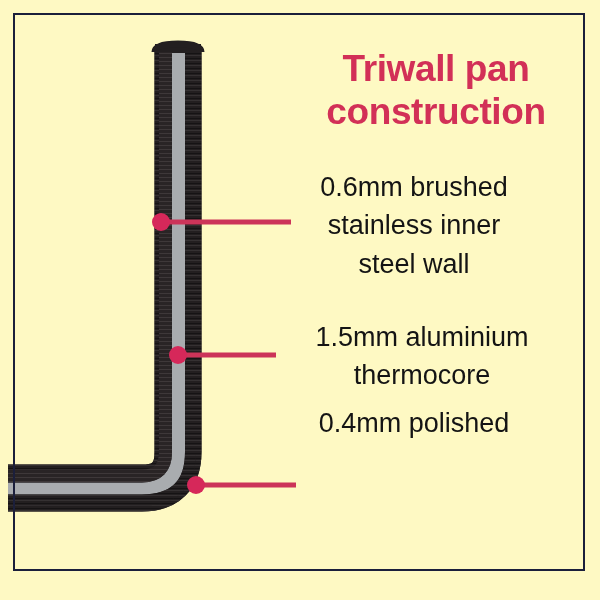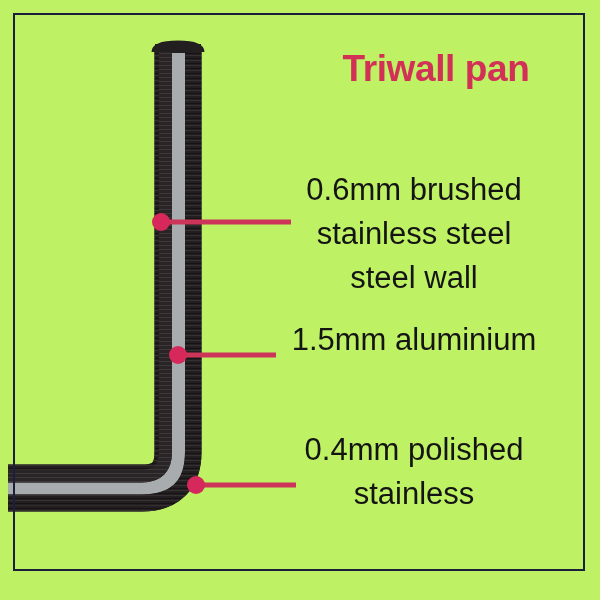--- a/index.html
+++ b/index.html
@@ -5,21 +5,21 @@
   html,body{margin:0;padding:0;}
   body{
     width:600px;height:600px;
     background:#ffffff;
     font-family:"Liberation Sans", sans-serif;
     overflow:hidden;
   }
   #canvas{
     position:relative;
     width:600px;height:600px;
-    background:#bef264;
+    background:#fef9c3;
   }
   
   .frame{
     position:absolute;
     left:13px;top:13px;
     width:572px;height:558px;
     border:2px solid #1b1f3b;
     box-sizing:border-box;
     pointer-events:none;
   }
@@ -40,28 +40,28 @@
     line-height:1.15;
     letter-spacing:-0.4px;
     color:#d23057;
   }
   .title .line{display:block;}
   
   .label{
     position:absolute;
     text-align:center;
     color:#141414;
-    font-size:31px;
+    font-size:27px;
     line-height:1.42;
     font-weight:400;
   }
   .label .line{display:block;white-space:nowrap;}
   #label-0{left:288px;top:168px;width:252px;}
-  #label-1{left:284px;top:318px;width:260px;}
-  #label-2{left:288px;top:428px;width:252px;}
+  #label-1{left:292px;top:318px;width:260px;}
+  #label-2{left:288px;top:404px;width:252px;}
 </style>
 </head>
 <body>
 
 <div id="canvas">
 
   <svg class="diagram" viewBox="0 0 600 600">
     <defs>
 
       <pattern id="brushed" width="6" height="5" patternUnits="userSpaceOnUse">
@@ -116,31 +116,32 @@
       <line x1="178" y1="355" x2="276" y2="355" stroke="#cc3459" stroke-width="5"></line>
       <circle cx="178" cy="355" r="9" fill="#d6285a"></circle>
 
       <line x1="196" y1="485" x2="296" y2="485" stroke="#cc3459" stroke-width="5"></line>
       <circle cx="196" cy="485" r="9" fill="#d6285a"></circle>
     </g>
   </svg>
 
   <div class="title">
     <span class="line">Triwall pan</span>
+    <span class="line">construction</span>
   </div>
 
   <div class="label" id="label-0">
     <span class="line">0.6mm brushed</span>
-    <span class="line">stainless steel</span>
+    <span class="line">stainless inner</span>
     <span class="line">steel wall</span>
   </div>
 
   <div class="label" id="label-1">
     <span class="line">1.5mm aluminium</span>
+    <span class="line">thermocore</span>
   </div>
 
   <div class="label" id="label-2">
     <span class="line">0.4mm polished</span>
-    <span class="line">stainless</span>
   </div>
 
   <div class="frame"></div>
 </div>
 
 </body></html>

